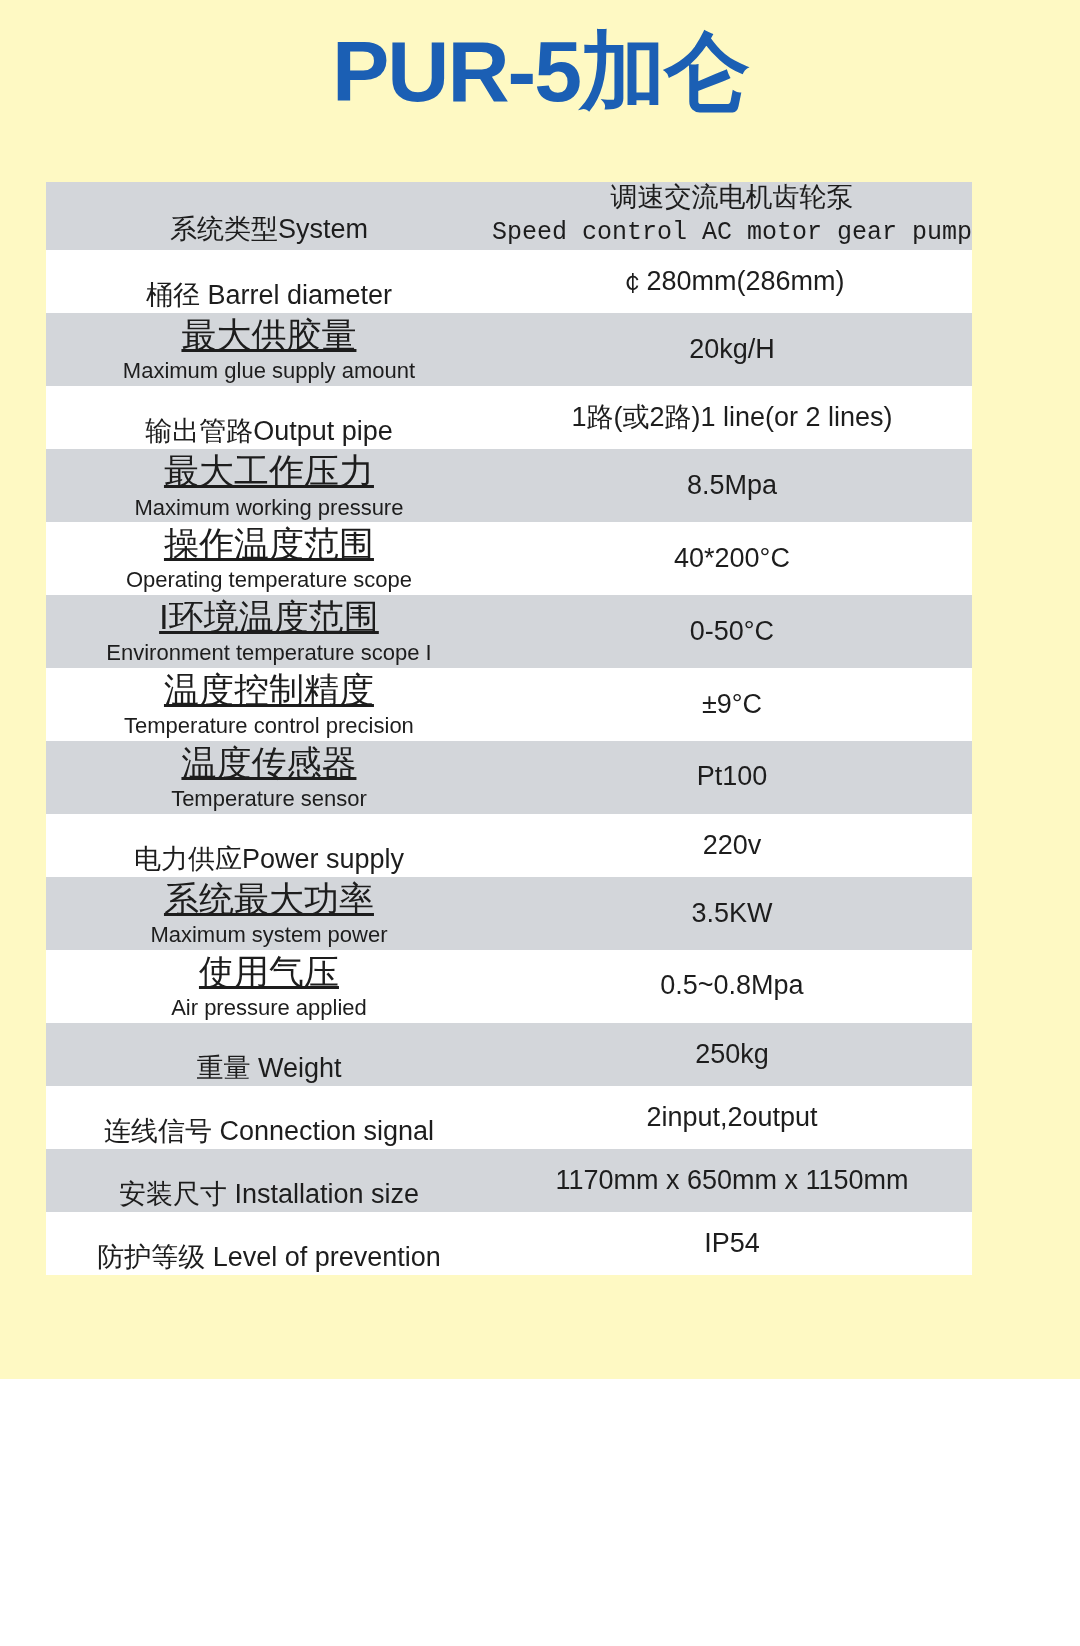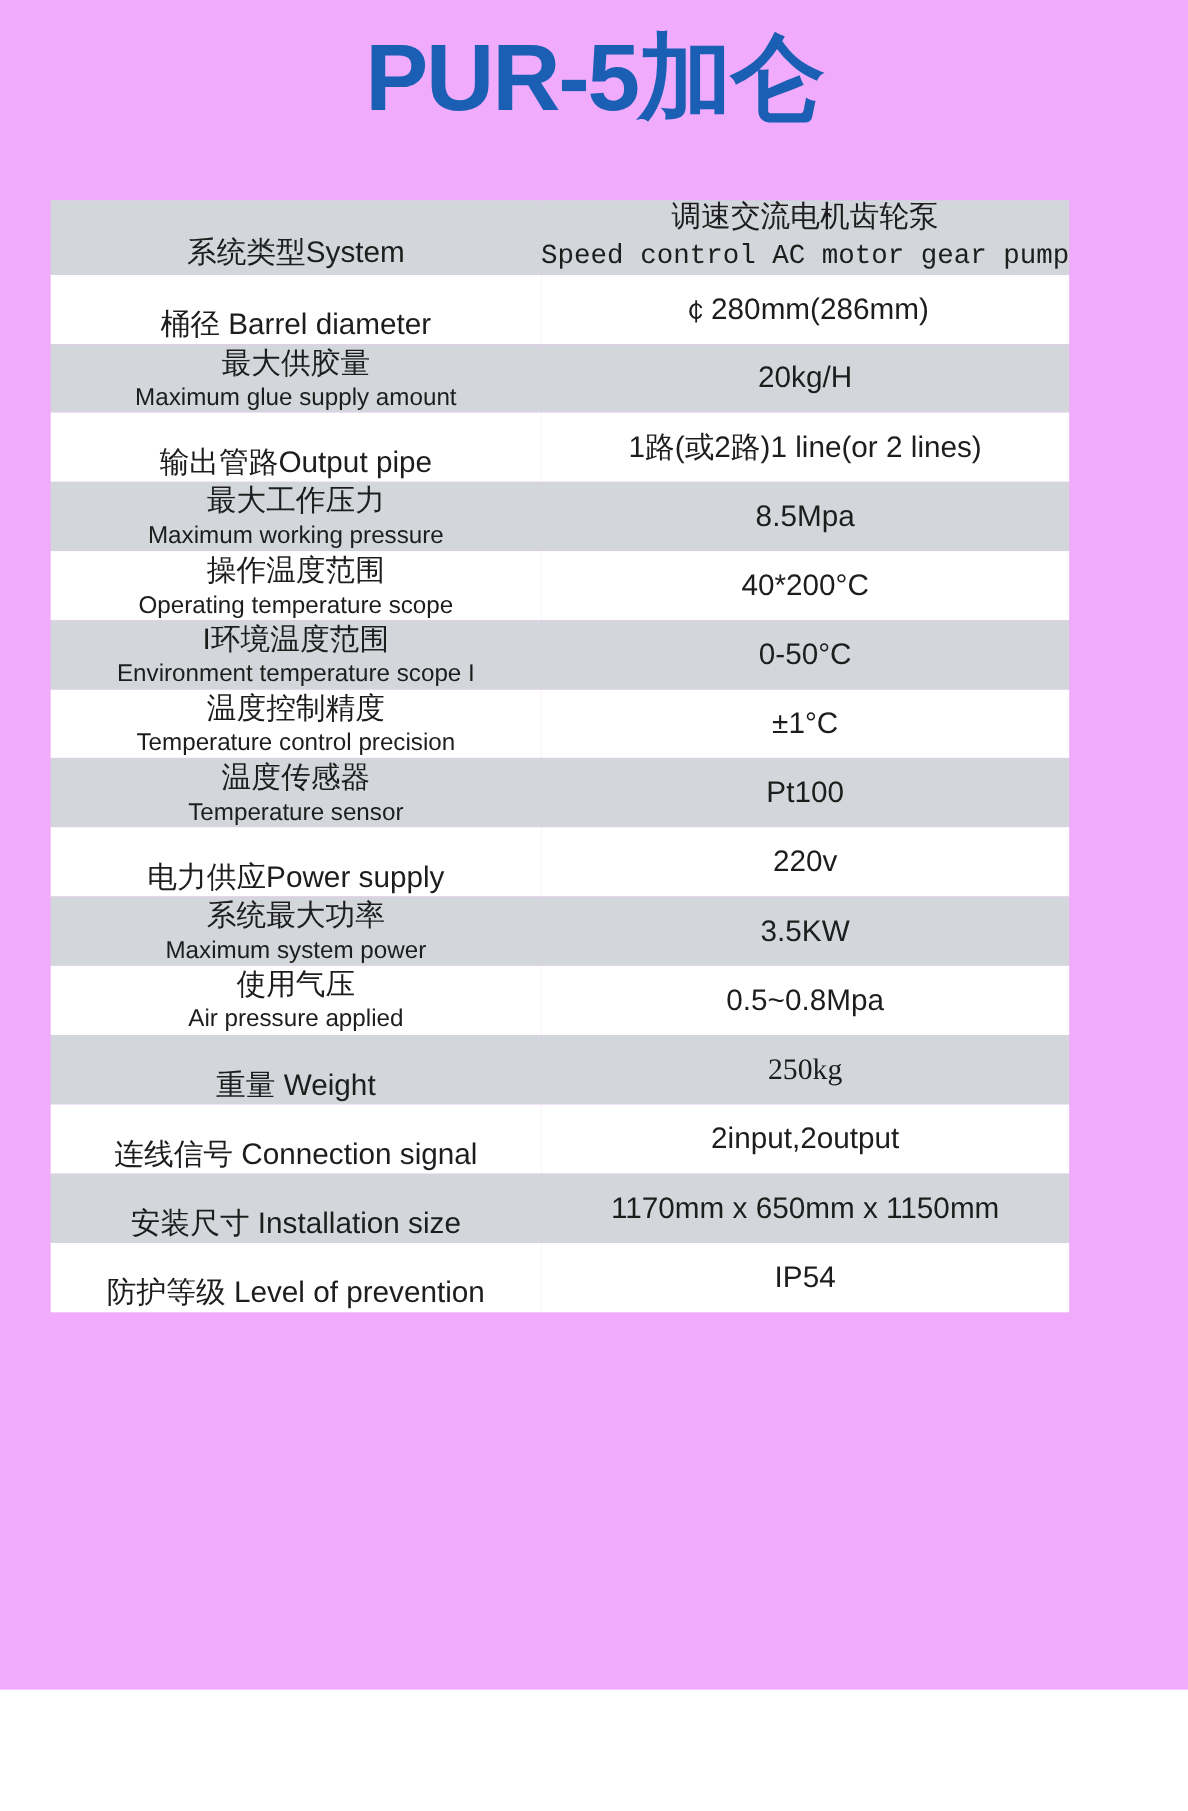--- a/index.html
+++ b/index.html
@@ -10,22 +10,22 @@
   body {
     width: 1080px;
     height: 1646px;
     font-family: "Liberation Sans", sans-serif;
     color: #1d1d1d;
     overflow: hidden;
   }
   .page {
     position: relative;
     width: 1080px;
-    height: 1536px;
-    background: #f0abfc;
+    height: 1379px;
+    background: #fef9c3;
   }
   .title {
     position: absolute;
     left: 0;
     top: 20px;
     width: 1080px;
     text-align: center;
     font-size: 86px;
     font-weight: bold;
     letter-spacing: -2px;
@@ -55,24 +55,25 @@
     text-align: center;
     padding: 9px 6px;
   }
   .cell-value {
     width: 446px;
     text-align: center;
     padding: 9px 6px;
   }
   .zh {
     display: block;
-    font-size: 27px;
+    font-size: 35px;
     line-height: 1.28;
     color: #1d1d1d;
     white-space: nowrap;
+    text-decoration: underline;
   }
   .en {
     display: block;
     font-size: 22px;
     line-height: 1.28;
     color: #1d1d1d;
     white-space: nowrap;
   }
   .inline-line {
     display: block;
@@ -166,21 +167,21 @@
           <td class="cell-value" style="background: rgb(211, 214, 218);">
             <span class="val">0-50°C</span>
           </td>
         </tr>
         <tr class="plain">
           <td class="cell-label">
             <span class="zh">温度控制精度</span>
             <span class="en">Temperature control precision</span>
           </td>
           <td class="cell-value">
-            <span class="val">±1°C</span>
+            <span class="val">±9°C</span>
           </td>
         </tr>
         <tr class="shaded">
           <td class="cell-label" style="background: rgb(211, 214, 218); text-align: center;">
             <span class="zh">温度传感器</span>
             <span class="en">Temperature sensor</span>
           </td>
           <td class="cell-value" style="background: rgb(211, 214, 218);">
             <span class="val">Pt100</span>
           </td>
@@ -208,21 +209,21 @@
             <span class="en">Air pressure applied</span>
           </td>
           <td class="cell-value">
             <span class="val">0.5~0.8Mpa</span>
           </td>
         </tr>
         <tr class="shaded">
           <td class="cell-label" style="background: rgb(211, 214, 218);">
             <span class="inline-line">重量 Weight</span>
           </td>
-          <td class="cell-value" style="background: rgb(211, 214, 218); font-family: Liberation Serif, serif;">
+          <td class="cell-value" style="background: rgb(211, 214, 218);">
             <span class="val">250kg</span>
           </td>
         </tr>
         <tr class="plain">
           <td class="cell-label">
             <span class="inline-line">连线信号 Connection signal</span>
           </td>
           <td class="cell-value">
             <span class="val">2input,2output</span>
           </td>

